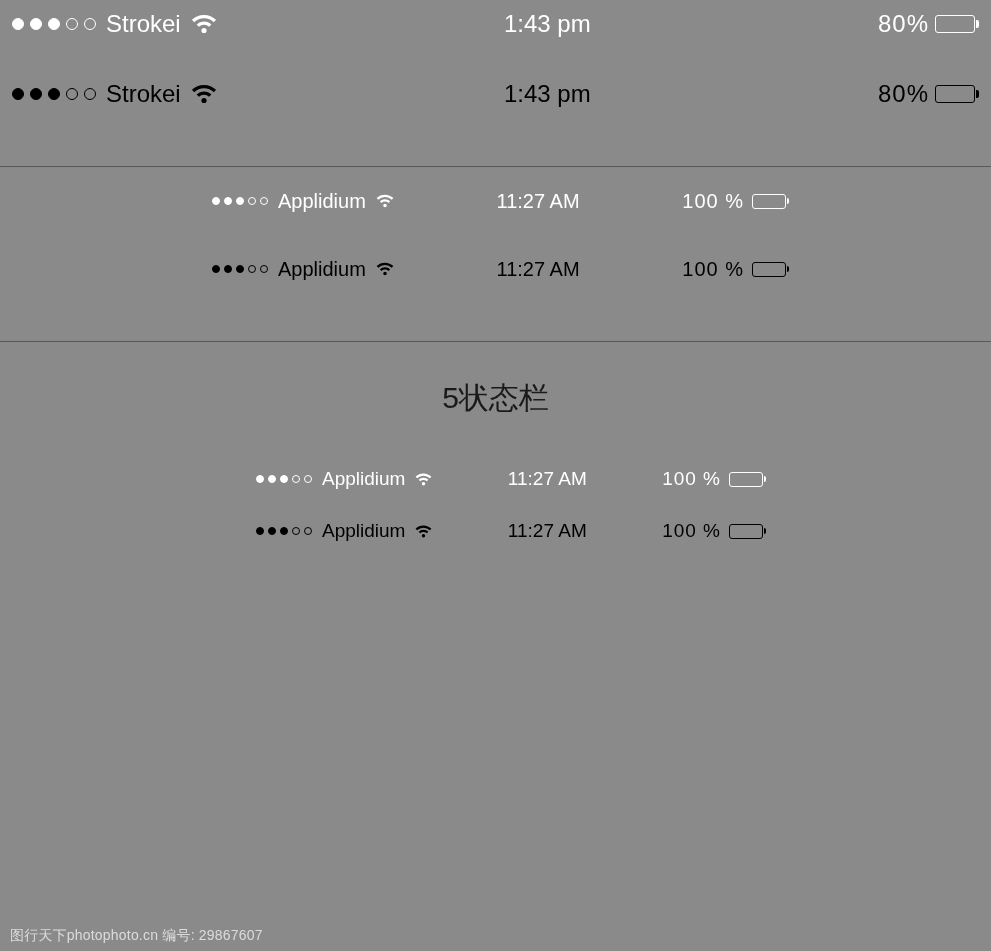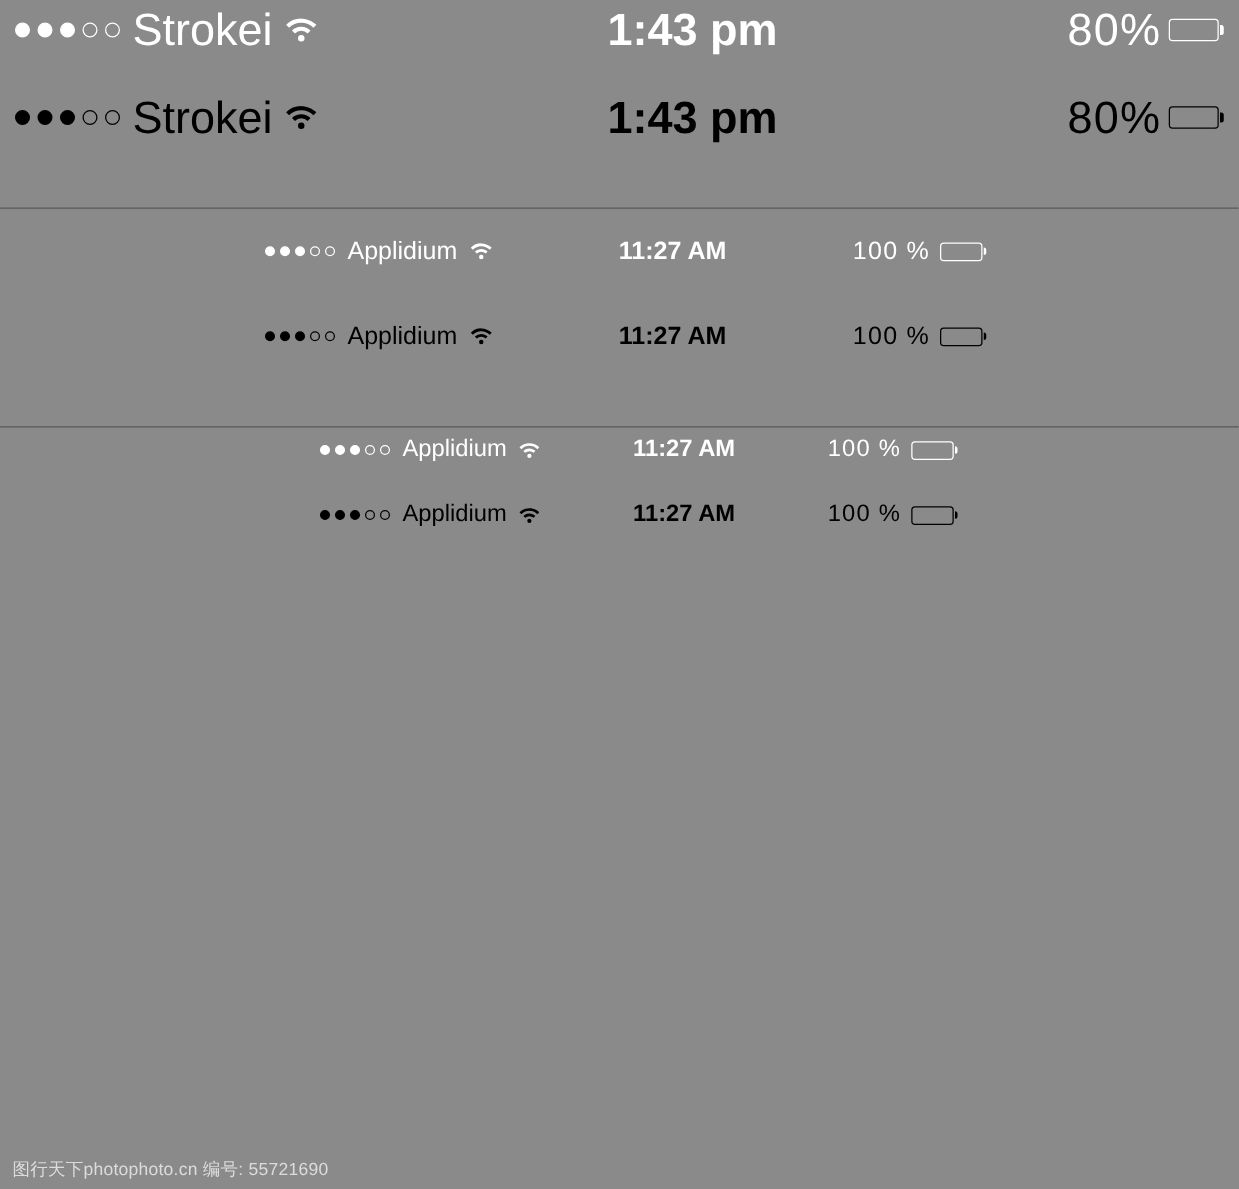--- a/index.html
+++ b/index.html
@@ -17,29 +17,29 @@
       color: #1a1a1a;
       padding: 18px 0 28px 0;
       font-weight: 400;
     }
     .status-bar {
       display: flex;
       align-items: center;
       justify-content: space-between;
       padding: 0 12px;
     }
-    .sb-6plus { height: 48px; font-size: 36px; }
+    .sb-6plus { height: 48px; font-size: 24px; }
     .sb-6plus + .sb-6plus { margin-top: 22px; }
     .sb-6 { height: 40px; font-size: 20px; padding: 0 202px 0 212px; }
     .sb-6 + .sb-6 { margin-top: 28px; }
     .sb-5 { height: 36px; font-size: 19px; padding: 0 225px 0 256px; }
     .sb-5 + .sb-5 { margin-top: 16px; }
 
     .sb-left { display: flex; align-items: center; gap: 10px; }
-    .sb-center { font-weight: 700; }
+    .sb-center { font-weight: 400; }
     .sb-right { display: flex; align-items: center; gap: 6px; }
 
     .white { color: #fff; }
     .black { color: #000; }
 
     .signal-dots { display: flex; gap: 6px; align-items: center; }
     .sb-6plus .signal-dots { gap: 6px; }
     .sb-6 .signal-dots, .sb-5 .signal-dots { gap: 4px; }
     .dot { border-radius: 50%; }
     .sb-6plus .dot { width: 12px; height: 12px; }
@@ -201,20 +201,21 @@
         <span class="battery-body"><span class="battery-fill" style="width:100%"></span></span>
         <span class="battery-tip"></span>
       </span>
     </div>
   </div>
 </div>
 
 <hr class="divider">
 
 <div class="sec-5-wrap">
+  <div class="section-title">5状态栏</div>
 
   <div class="status-bar sb-5 white">
     <div class="sb-left">
       <span class="signal-dots">
         <span class="dot filled"></span>
           <span class="dot filled"></span>
           <span class="dot filled"></span>
           <span class="dot empty"></span>
           <span class="dot empty"></span>
       </span>
@@ -255,13 +256,13 @@
     <div class="sb-right">
       <span class="pct">100 %</span>
       <span class="battery">
         <span class="battery-body"><span class="battery-fill" style="width:100%"></span></span>
         <span class="battery-tip"></span>
       </span>
     </div>
   </div>
 </div>
 
-<div class="watermark">图行天下photophoto.cn  编号: 55721690</div>
+<div class="watermark">图行天下photophoto.cn  编号: 29867607</div>
 
 </body></html>

